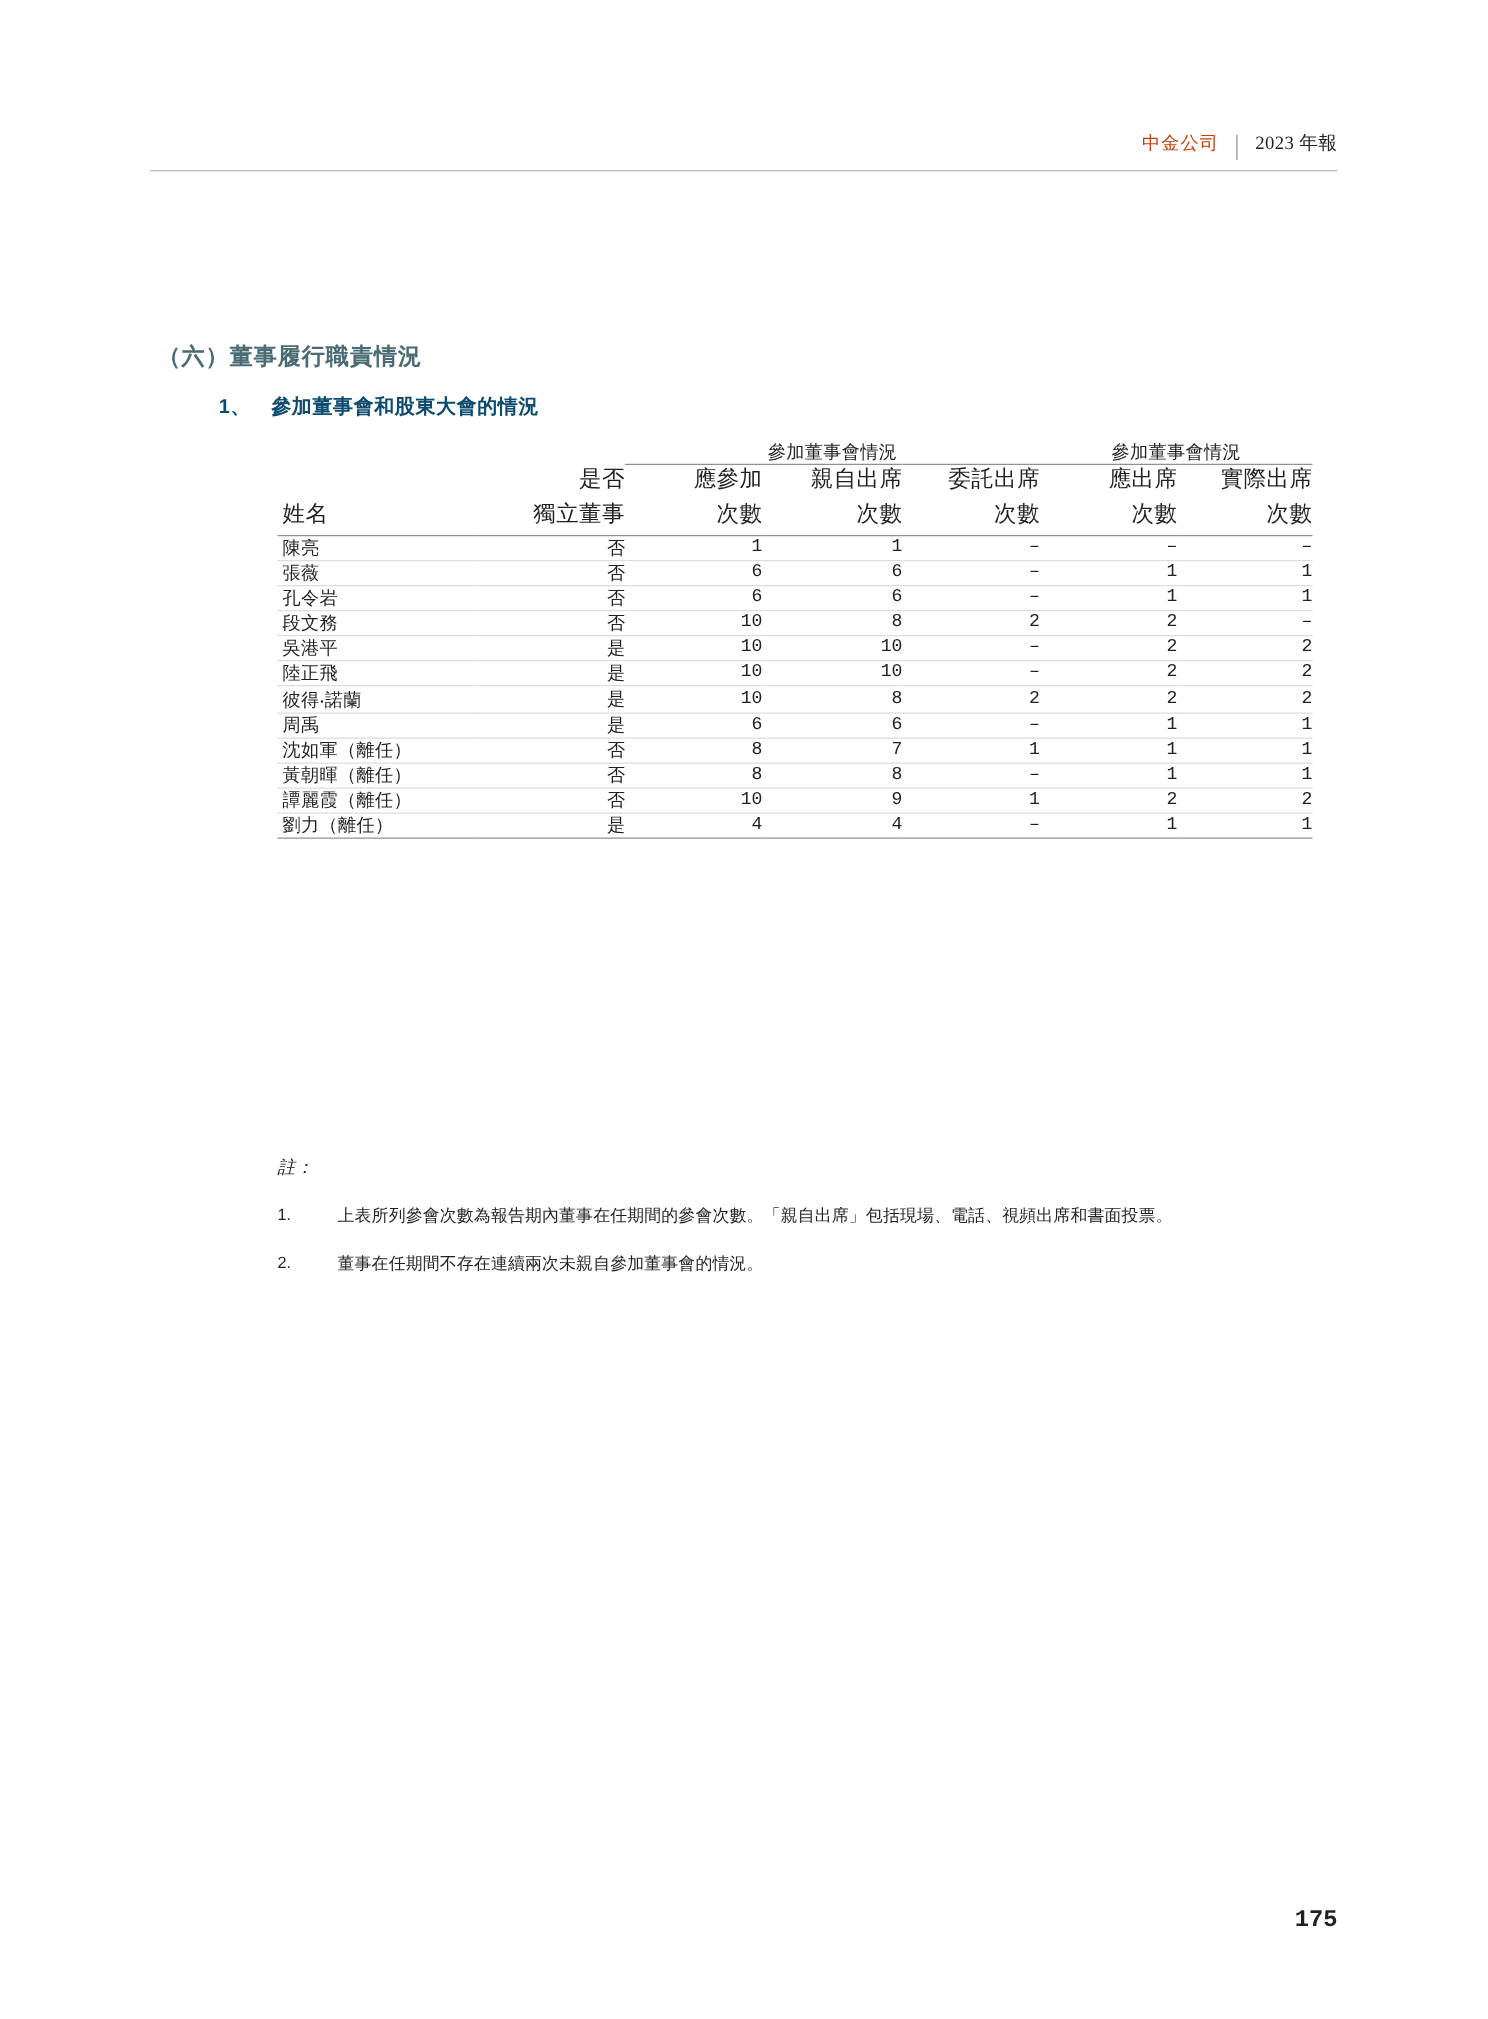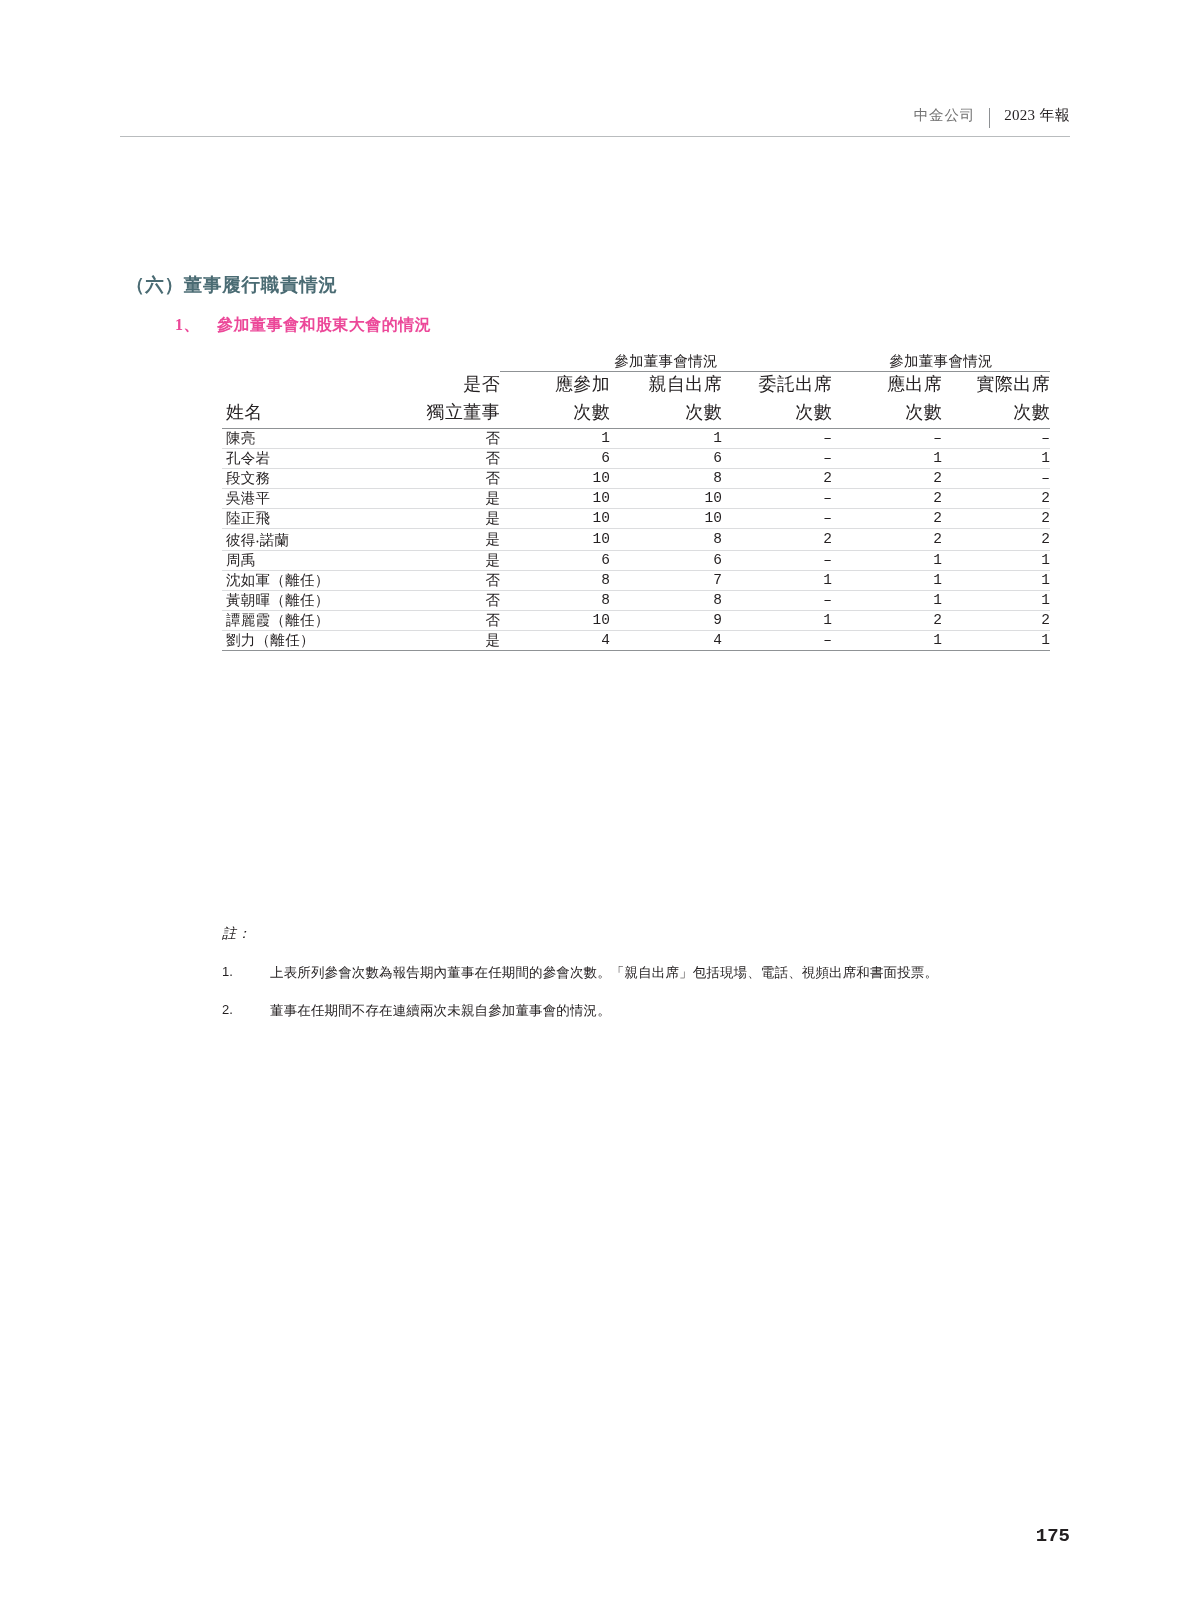--- a/index.html
+++ b/index.html
@@ -27,21 +27,21 @@
   .header-inner {
     display: flex;
     justify-content: flex-end;
     align-items: flex-start;
     gap: 0;
     padding-bottom: 8px;
     border-bottom: 1px solid #b9bcbe;
   }
   .header-company {
     font-size: 14.5px;
-    color: #737373;
+    color: #c2410c;
     letter-spacing: 0.06em;
     padding-right: 14px;
     line-height: 1;
   }
   .header-sep {
     width: 1px;
     background: #8d9093;
     align-self: stretch;
     height: 20px;
   }
@@ -64,23 +64,22 @@
     font-weight: bold;
     color: #4a6b73;
     letter-spacing: 0.04em;
   }
   .sub-title {
     position: absolute;
     top: 315px;
     left: 175px;
     font-size: 16px;
     font-weight: bold;
-    color: #ec4899;
+    color: #0c4a6e;
     letter-spacing: 0.03em;
-    font-family: Liberation Serif, serif;
   }
   .sub-title .num {
     display: inline-block;
     min-width: 42px;
   }
 
   
   .table-wrap {
     position: absolute;
     top: 352px;
@@ -266,20 +265,29 @@
       <tr class="data-row">
         <td class="name">陳亮</td>
         <td>否</td>
         <td>1</td>
         <td>1</td>
         <td>–</td>
         <td>–</td>
         <td>–</td>
       </tr>
       <tr class="data-row">
+        <td class="name">張薇</td>
+        <td>否</td>
+        <td>6</td>
+        <td>6</td>
+        <td>–</td>
+        <td>1</td>
+        <td>1</td>
+      </tr>
+      <tr class="data-row">
         <td class="name">孔令岩</td>
         <td>否</td>
         <td>6</td>
         <td>6</td>
         <td>–</td>
         <td>1</td>
         <td>1</td>
       </tr>
       <tr class="data-row">
         <td class="name">段文務</td>

